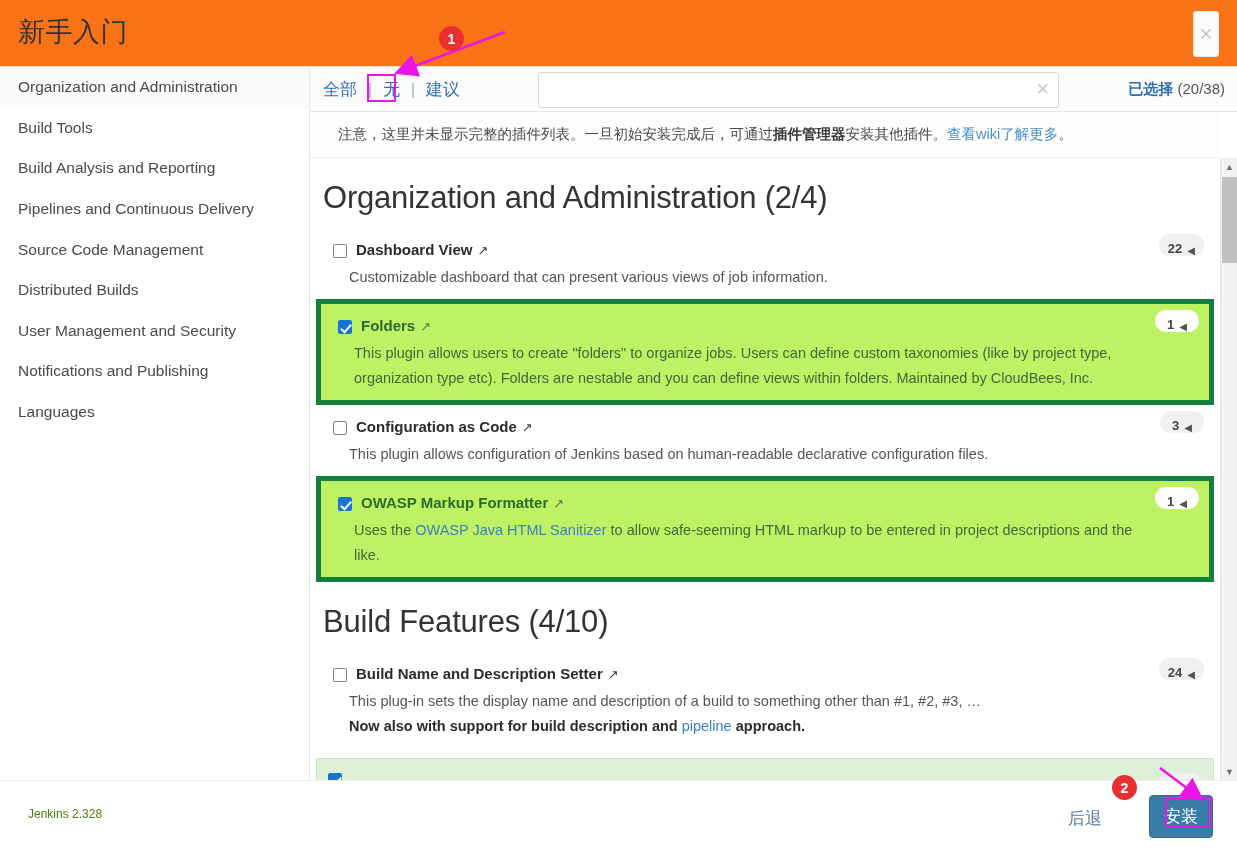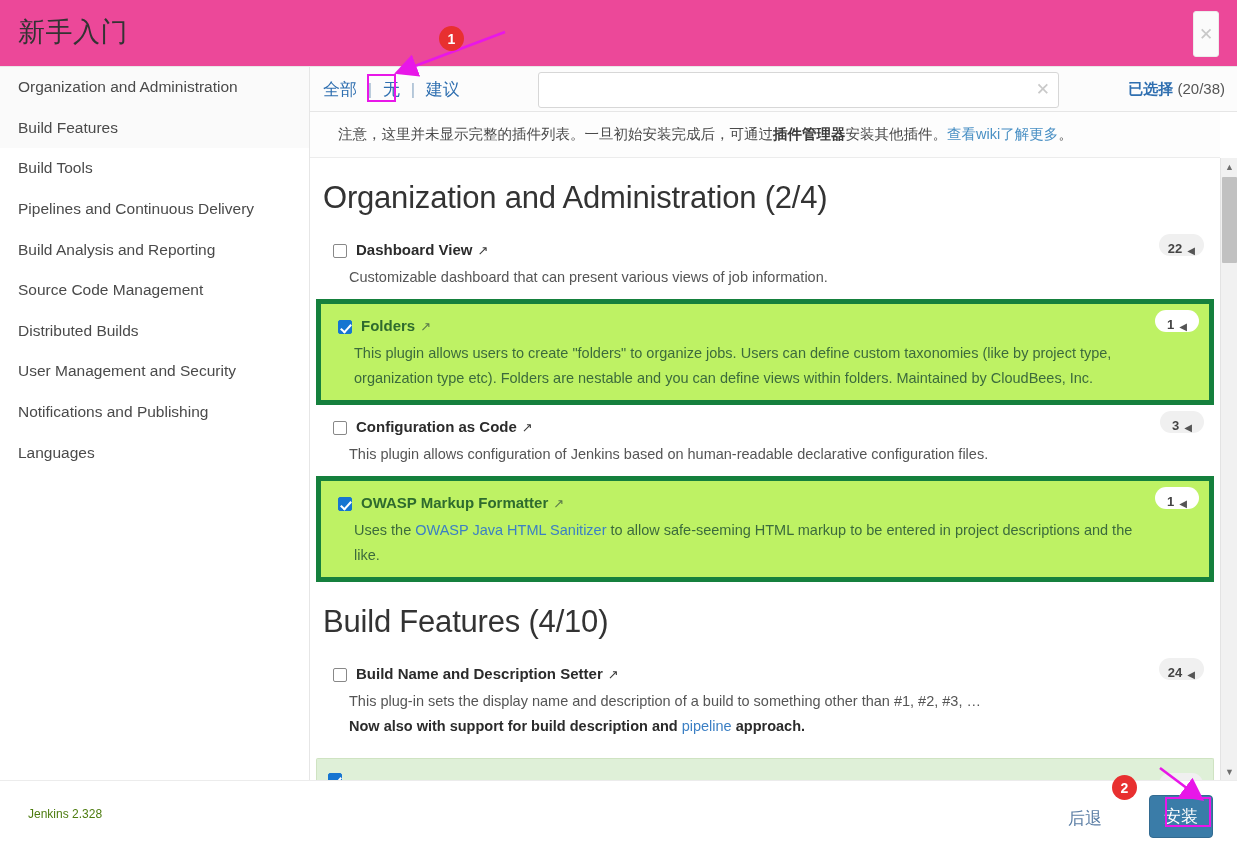--- a/index.html
+++ b/index.html
@@ -13,21 +13,21 @@
   .page {
     position: relative;
     width: 1237px; height: 850px;
     background: #ffffff;
   }
 
   
   .titlebar {
     position: absolute; left: 0; top: 0;
     width: 1237px; height: 67px;
-    background: #ec4899;
+    background: #f97316;
     border-bottom: 1px solid #e8e8e8;
   }
   .wizard-title {
     position: absolute; left: 18px; top: 14px;
     font-size: 27px;
     color: #333333;
     font-weight: 400;
     letter-spacing: 0.5px;
   }
   .close-btn {
@@ -323,31 +323,28 @@
     <div class="wizard-title">新手入门</div>
     <div class="close-btn">
       <div class="x">✕</div>
     </div>
   </div>
 
   <div class="sidebar" id="sidebar">
       <div class="side-item shaded">
         <span>Organization and Administration</span>
       </div>
-      <div class="side-item shaded">
-        <span>Build Features</span>
-      </div>
       <div class="side-item">
         <span>Build Tools</span>
       </div>
       <div class="side-item">
+        <span>Build Analysis and Reporting</span>
+      </div>
+      <div class="side-item">
         <span>Pipelines and Continuous Delivery</span>
-      </div>
-      <div class="side-item">
-        <span>Build Analysis and Reporting</span>
       </div>
       <div class="side-item">
         <span>Source Code Management</span>
       </div>
       <div class="side-item">
         <span>Distributed Builds</span>
       </div>
       <div class="side-item">
         <span>User Management and Security</span>
       </div>

